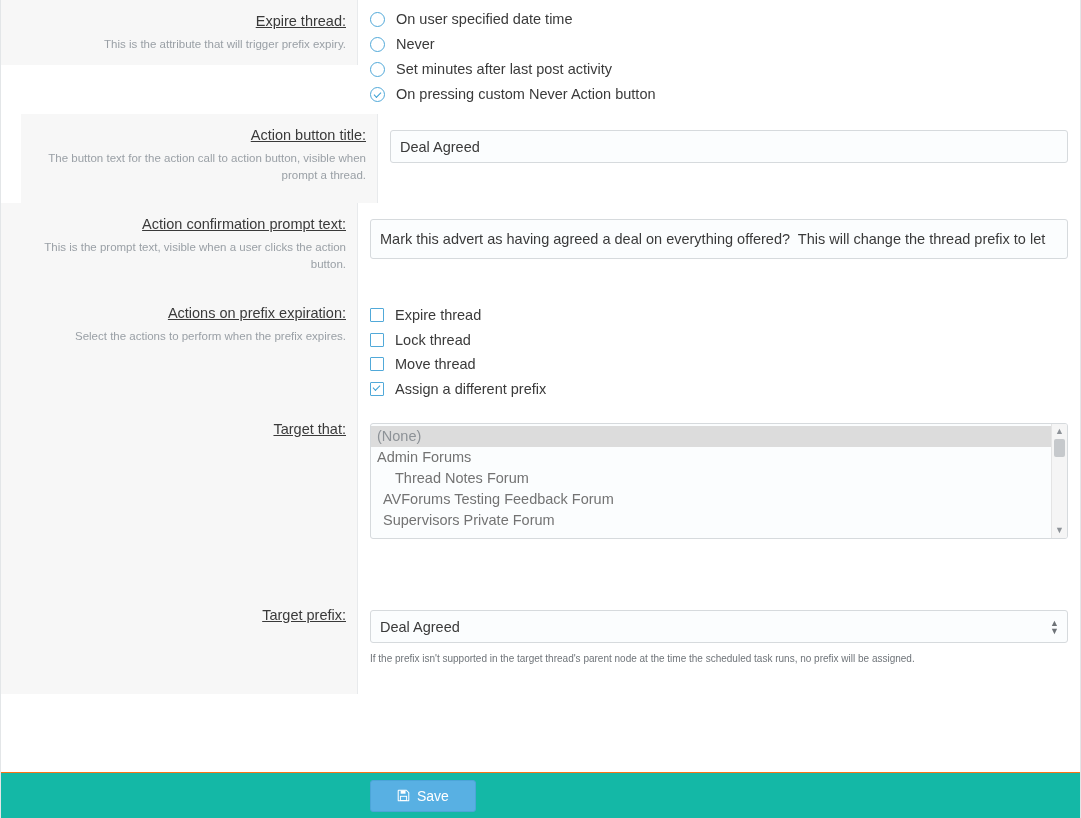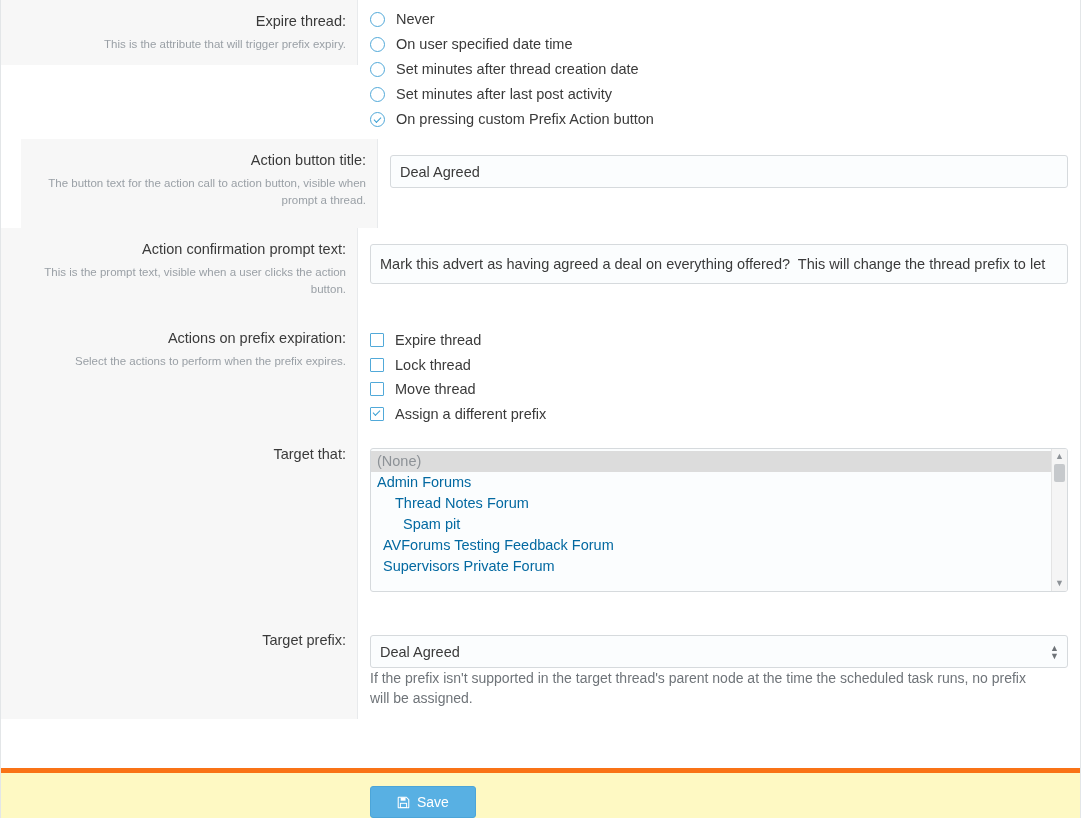--- a/index.html
+++ b/index.html
@@ -37,20 +37,21 @@
     box-sizing: border-box;
     background: #f7f7f7;
     border-right: 1px solid #e8eaec;
     padding: 12px 11px 12px 12px;
     text-align: right;
   }
   .label-main {
     font-size: 14.5px;
     color: #3a3a3a;
     line-height: 1.3;
+    text-decoration: underline;
   }
   .label-hint {
     margin-top: 5px;
     font-size: 11.5px;
     color: #9aa0a6;
     line-height: 1.45;
     text-align: right;
   }
   .field-col {
     flex: 1;
@@ -127,36 +128,36 @@
     color: #3a3a3a;
     outline: none;
   }
   .text-input.tall {
     height: 40px;
   }
   
   .list-box {
     position: relative;
     width: 100%;
-    height: 144px;
+    height: 116px;
     box-sizing: border-box;
     border: 1px solid #d6dadd;
     border-radius: 3px;
     background: #fbfdfe;
     overflow: hidden;
   }
   .list-inner {
     position: absolute;
     left: 0; top: 0; right: 15px; bottom: 0;
     padding: 2px 0 0 0;
     overflow: hidden;
   }
   .opt {
     font-size: 14.5px;
-    color: #0369a1;
+    color: #737373;
     line-height: 21px;
     padding: 0 6px;
     white-space: nowrap;
   }
   .opt.selected {
     background: #dcdcdc;
     color: #8d9297;
   }
   .opt.d1 { padding-left: 12px; }
   .opt.d2 { padding-left: 24px; }
@@ -208,36 +209,37 @@
     position: absolute;
     right: 8px;
     top: 50%;
     transform: translateY(-50%);
     font-size: 9px;
     line-height: 8px;
     color: #6e7378;
     text-align: center;
   }
   .explain {
-    font-size: 14px;
+    margin-top: 9px;
+    font-size: 10px;
     color: #6f7479;
     line-height: 1.45;
     max-width: 660px;
   }
   
   .footer {
     position: absolute;
     left: 0;
     right: 0;
     bottom: 0;
     height: 45px;
-    background: #fef9c3;
-    border-top: 5px solid #f97316;
+    background: #14b8a6;
+    border-top: 1px solid #f97316;
     display: flex;
-    align-items: flex-end;
+    align-items: center;
   }
   .footer-inner {
     margin-left: 369px;
   }
   .btn-save {
     display: inline-flex;
     align-items: center;
     gap: 7px;
     background: #58b0e3;
     border: 1px solid #4ca5d8;
@@ -263,37 +265,33 @@
   <div class="rows">
 
     <div class="row">
       <div class="label-col">
         <div class="label-main">Expire thread:</div>
         <div class="label-hint">This is the attribute that will trigger prefix expiry.</div>
       </div>
       <div class="field-col">
         <div class="choice">
           <span class="radio"></span>
+          <span class="choice-label">On user specified date time</span>
+        </div>
+        <div class="choice">
+          <span class="radio"></span>
           <span class="choice-label">Never</span>
-        </div>
-        <div class="choice">
-          <span class="radio"></span>
-          <span class="choice-label">On user specified date time</span>
-        </div>
-        <div class="choice">
-          <span class="radio"></span>
-          <span class="choice-label">Set minutes after thread creation date</span>
         </div>
         <div class="choice">
           <span class="radio"></span>
           <span class="choice-label">Set minutes after last post activity</span>
         </div>
         <div class="choice">
           <span class="radio checked"></span>
-          <span class="choice-label">On pressing custom Prefix Action button</span>
+          <span class="choice-label">On pressing custom Never Action button</span>
         </div>
       </div>
     </div>
 
     <div class="row">
       <div class="label-col" style="height:89px;margin-left:20px;">
         <div class="label-main">Action button title:</div>
         <div class="label-hint">The button text for the action call to action button, visible when prompt a thread.</div>
       </div>
       <div class="field-col" style="padding-top:16px;">
@@ -339,21 +337,20 @@
     <div class="row">
       <div class="label-col" style="height:186px;">
         <div class="label-main">Target that:</div>
       </div>
       <div class="field-col" style="padding-top:15px;">
         <div class="list-box">
           <div class="list-inner">
             <div class="opt selected">(None)</div>
             <div class="opt">Admin Forums</div>
             <div class="opt d2">Thread Notes Forum</div>
-            <div class="opt d3">Spam pit</div>
             <div class="opt d1">AVForums Testing Feedback Forum</div>
             <div class="opt d1">Supervisors Private Forum</div>
           </div>
           <div class="scroll-track">
             <div class="scroll-arrow up">▲</div>
             <div class="scroll-thumb"></div>
             <div class="scroll-arrow down">▼</div>
           </div>
         </div>
       </div>

